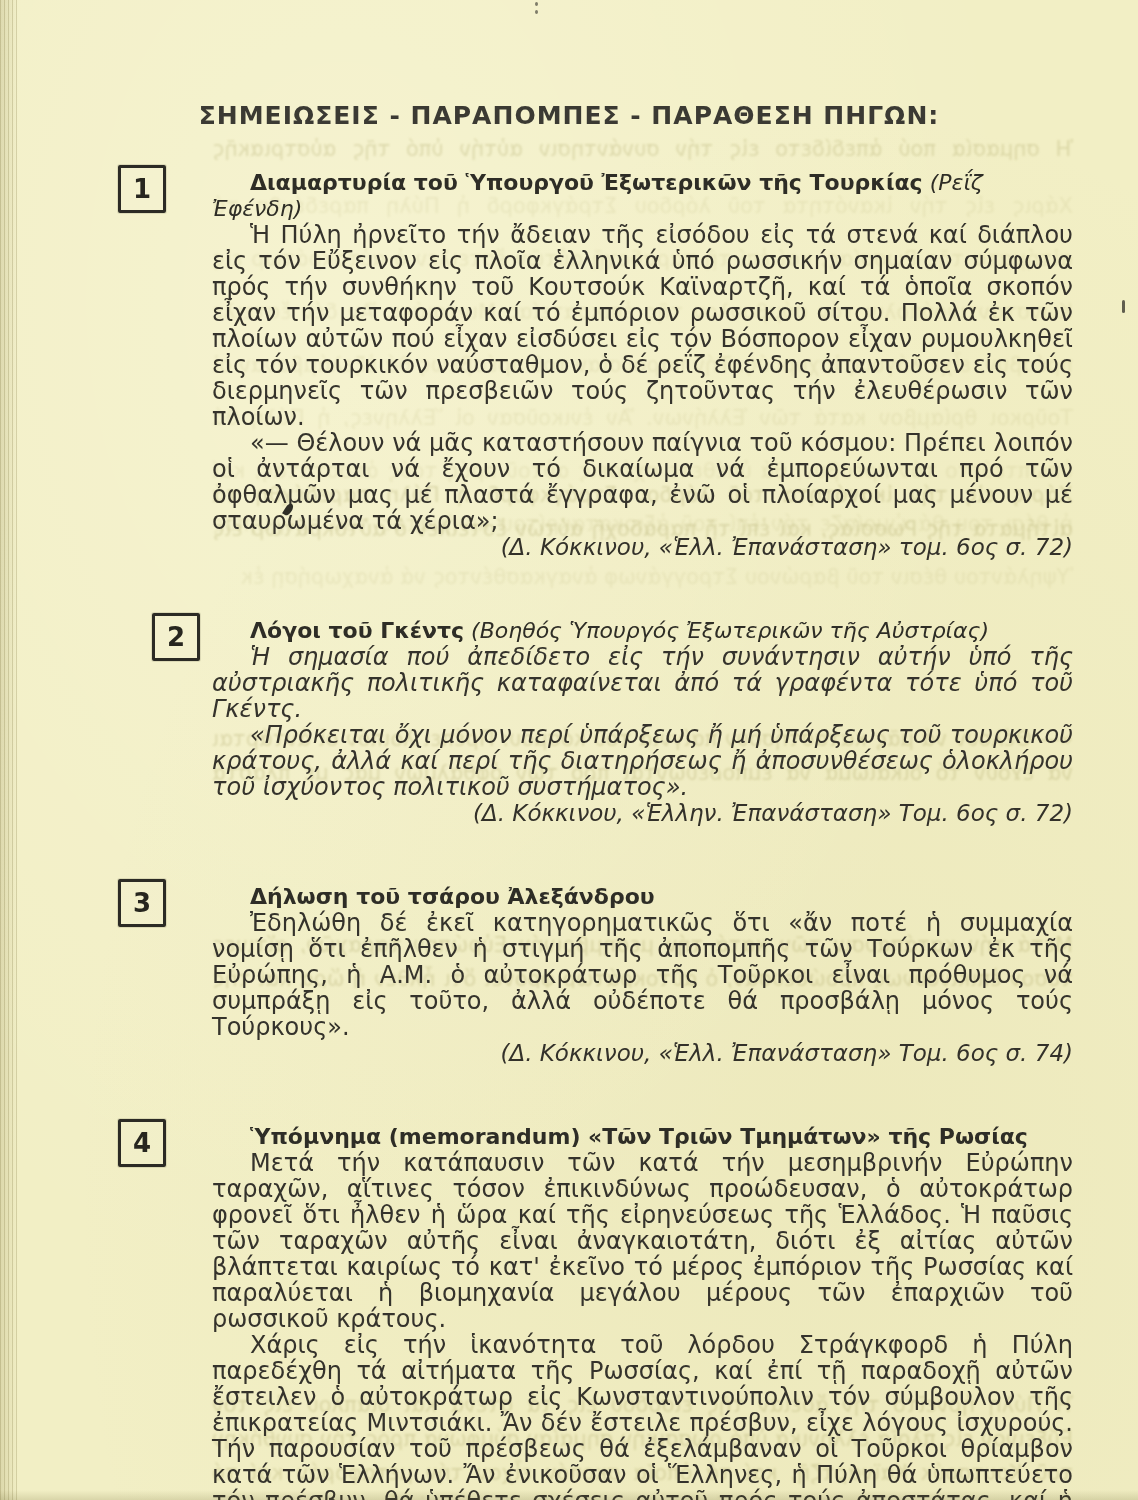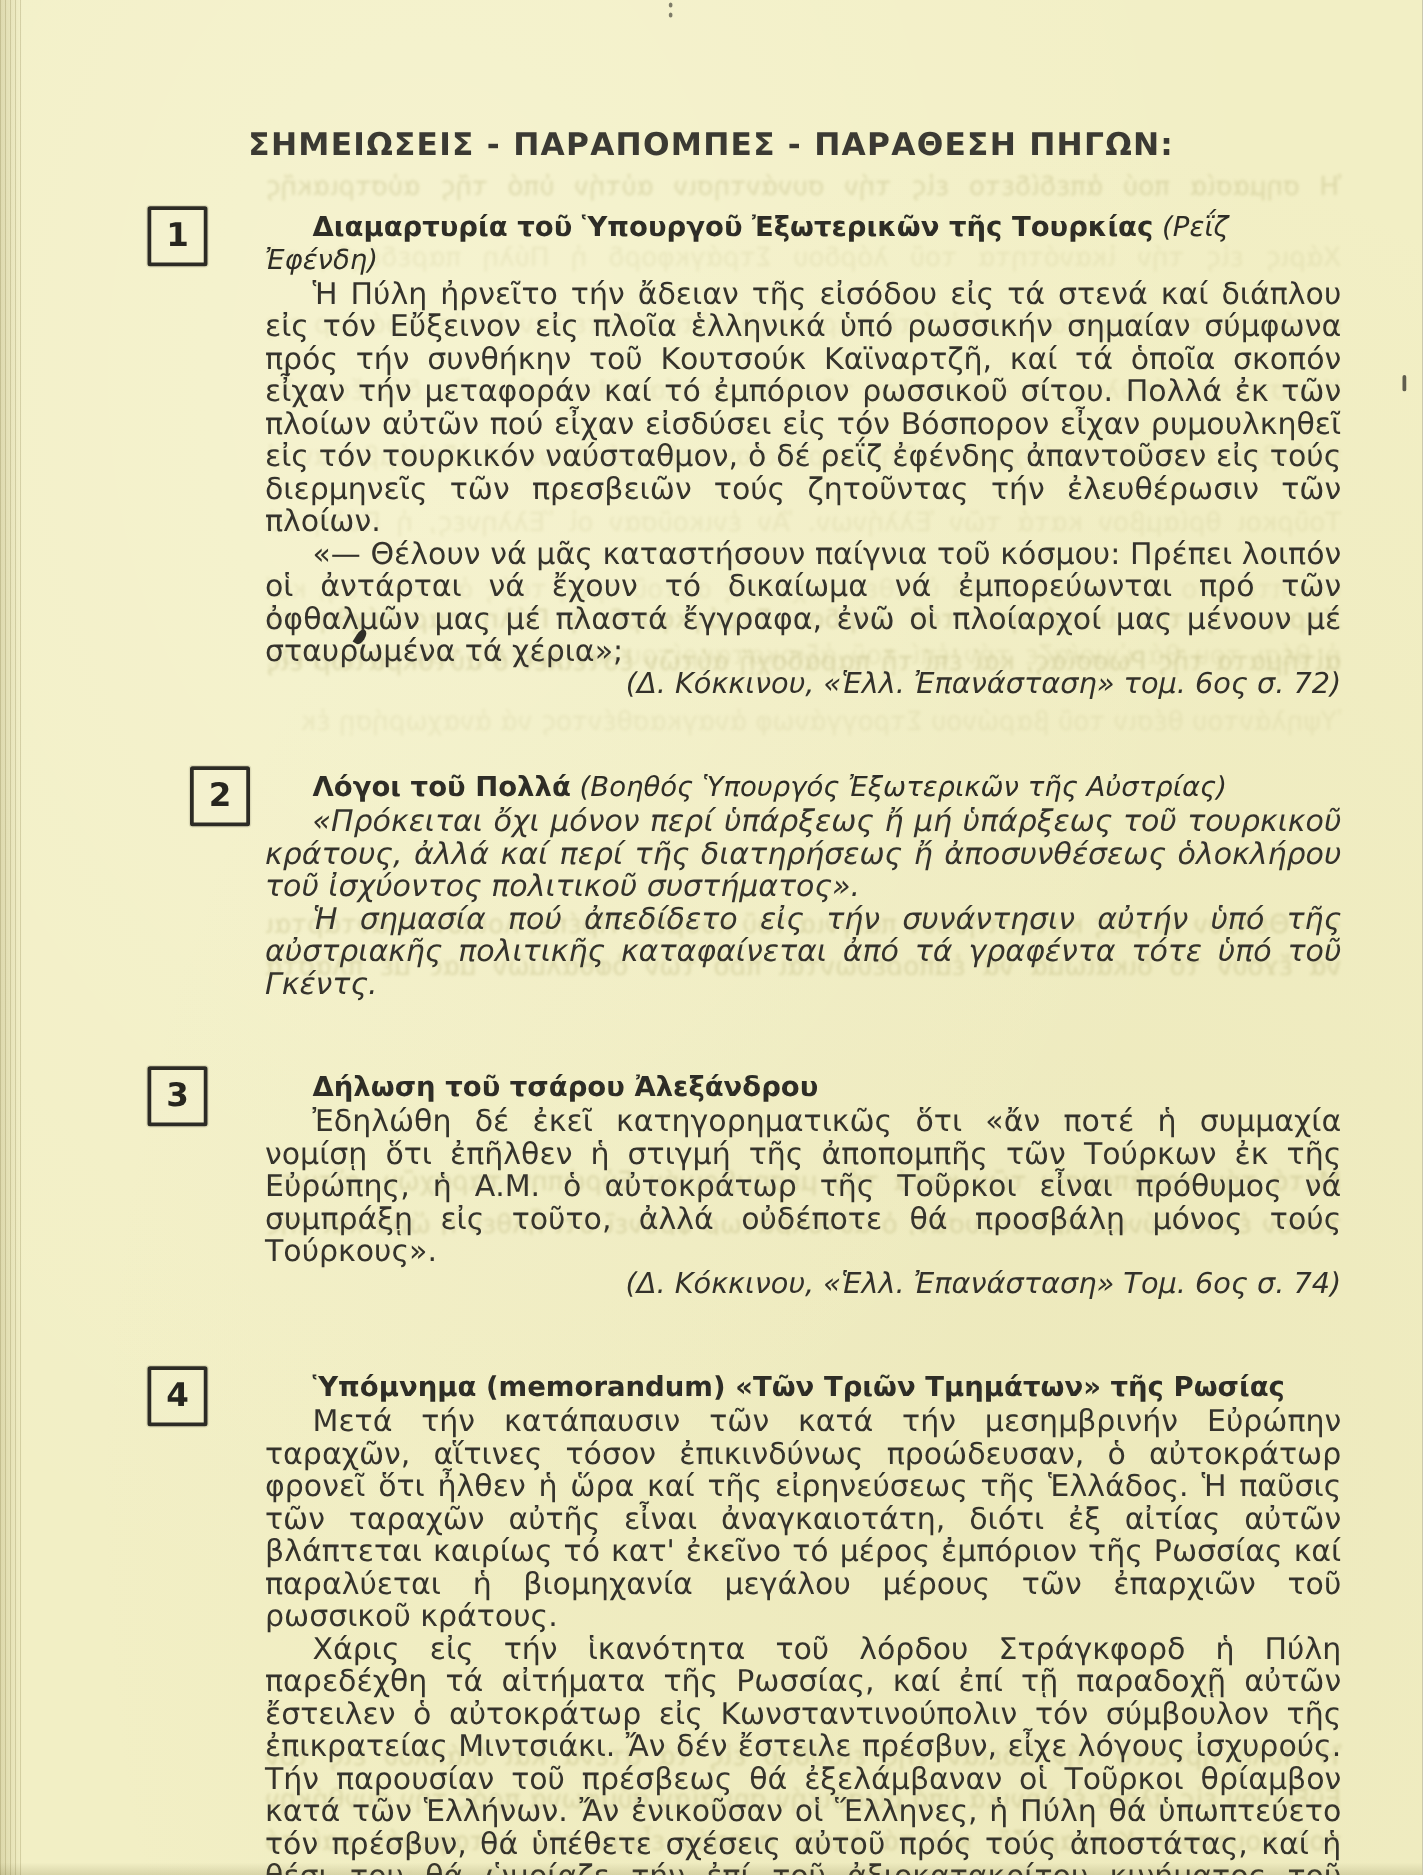--- a/index.html
+++ b/index.html
@@ -115,23 +115,24 @@
       <p class="sec-heading"><span class="h-bold">Διαμαρτυρία τοῦ Ὑπουργοῦ Ἐξωτερικῶν τῆς Τουρκίας</span> <span class="h-note">(Ρεΐζ Ἐφένδη)</span></p>
       <p class="body">Ἡ Πύλη ἠρνεῖτο τήν ἄδειαν τῆς εἰσόδου εἰς τά στενά καί διάπλου εἰς τόν Εὔξεινον εἰς πλοῖα ἑλληνικά ὑπό ρωσσικήν σημαίαν σύμφωνα πρός τήν συνθήκην τοῦ Κουτσούκ Καϊναρτζῆ, καί τά ὁποῖα σκοπόν εἶχαν τήν μεταφοράν καί τό ἐμπόριον ρωσσικοῦ σίτου. Πολλά ἐκ τῶν πλοίων αὐτῶν πού εἶχαν εἰσδύσει εἰς τόν Βόσπορον εἶχαν ρυμουλκηθεῖ εἰς τόν τουρκικόν ναύσταθμον, ὁ δέ ρεΐζ ἐφένδης ἀπαντοῦσεν εἰς τούς διερμηνεῖς τῶν πρεσβειῶν τούς ζητοῦντας τήν ἐλευθέρωσιν τῶν πλοίων.</p>
       <p class="body">«— Θέλουν νά μᾶς καταστήσουν παίγνια τοῦ κόσμου: Πρέπει λοιπόν οἱ ἀντάρται νά ἔχουν τό δικαίωμα νά ἐμπορεύωνται πρό τῶν ὀφθαλμῶν μας μέ πλαστά ἔγγραφα, ἐνῶ οἱ πλοίαρχοί μας μένουν μέ σταυρωμένα τά χέρια»;</p>
       <p class="citation">(Δ. Κόκκινου, «Ἑλλ. Ἐπανάσταση» τομ. 6ος σ. 72)</p>
     </section>
 
     <section class="note-section sec2">
       <div class="num-box">
         <span>2</span>
       </div>
-      <p class="sec-heading"><span class="h-bold">Λόγοι τοῦ Πολλά</span> <span class="h-note">(Βοηθός Ὑπουργός Ἐξωτερικῶν τῆς Αὐστρίας)</span></p>
+      <p class="sec-heading"><span class="h-bold">Λόγοι τοῦ Γκέντς</span> <span class="h-note">(Βοηθός Ὑπουργός Ἐξωτερικῶν τῆς Αὐστρίας)</span></p>
+      <p class="body">Ἡ σημασία πού ἀπεδίδετο εἰς τήν συνάντησιν αὐτήν ὑπό τῆς αὐστριακῆς πολιτικῆς καταφαίνεται ἀπό τά γραφέντα τότε ὑπό τοῦ Γκέντς.</p>
       <p class="body">«Πρόκειται ὄχι μόνον περί ὑπάρξεως ἤ μή ὑπάρξεως τοῦ τουρκικοῦ κράτους, ἀλλά καί περί τῆς διατηρήσεως ἤ ἀποσυνθέσεως ὁλοκλήρου τοῦ ἰσχύοντος πολιτικοῦ συστήματος».</p>
-      <p class="body">Ἡ σημασία πού ἀπεδίδετο εἰς τήν συνάντησιν αὐτήν ὑπό τῆς αὐστριακῆς πολιτικῆς καταφαίνεται ἀπό τά γραφέντα τότε ὑπό τοῦ Γκέντς.</p>
+      <p class="citation">(Δ. Κόκκινου, «Ἑλλην. Ἐπανάσταση» Τομ. 6ος σ. 72)</p>
     </section>
 
     <section class="note-section sec3">
       <div class="num-box">
         <span>3</span>
       </div>
       <p class="sec-heading"><span class="h-bold">Δήλωση τοῦ τσάρου Ἀλεξάνδρου</span></p>
       <p class="body">Ἐδηλώθη δέ ἐκεῖ κατηγορηματικῶς ὅτι «ἄν ποτέ ἡ συμμαχία νομίσῃ ὅτι ἐπῆλθεν ἡ στιγμή τῆς ἀποπομπῆς τῶν Τούρκων ἐκ τῆς Εὐρώπης, ἡ Α.Μ. ὁ αὐτοκράτωρ τῆς Τοῦρκοι εἶναι πρόθυμος νά συμπράξῃ εἰς τοῦτο, ἀλλά οὐδέποτε θά προσβάλῃ μόνος τούς Τούρκους».</p>
       <p class="citation">(Δ. Κόκκινου, «Ἑλλ. Ἐπανάσταση» Τομ. 6ος σ. 74)</p>
     </section>

